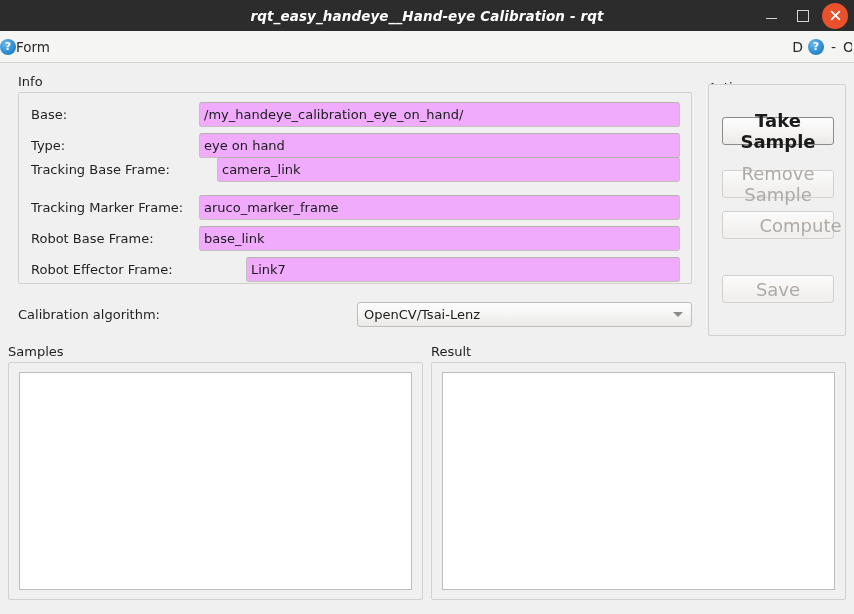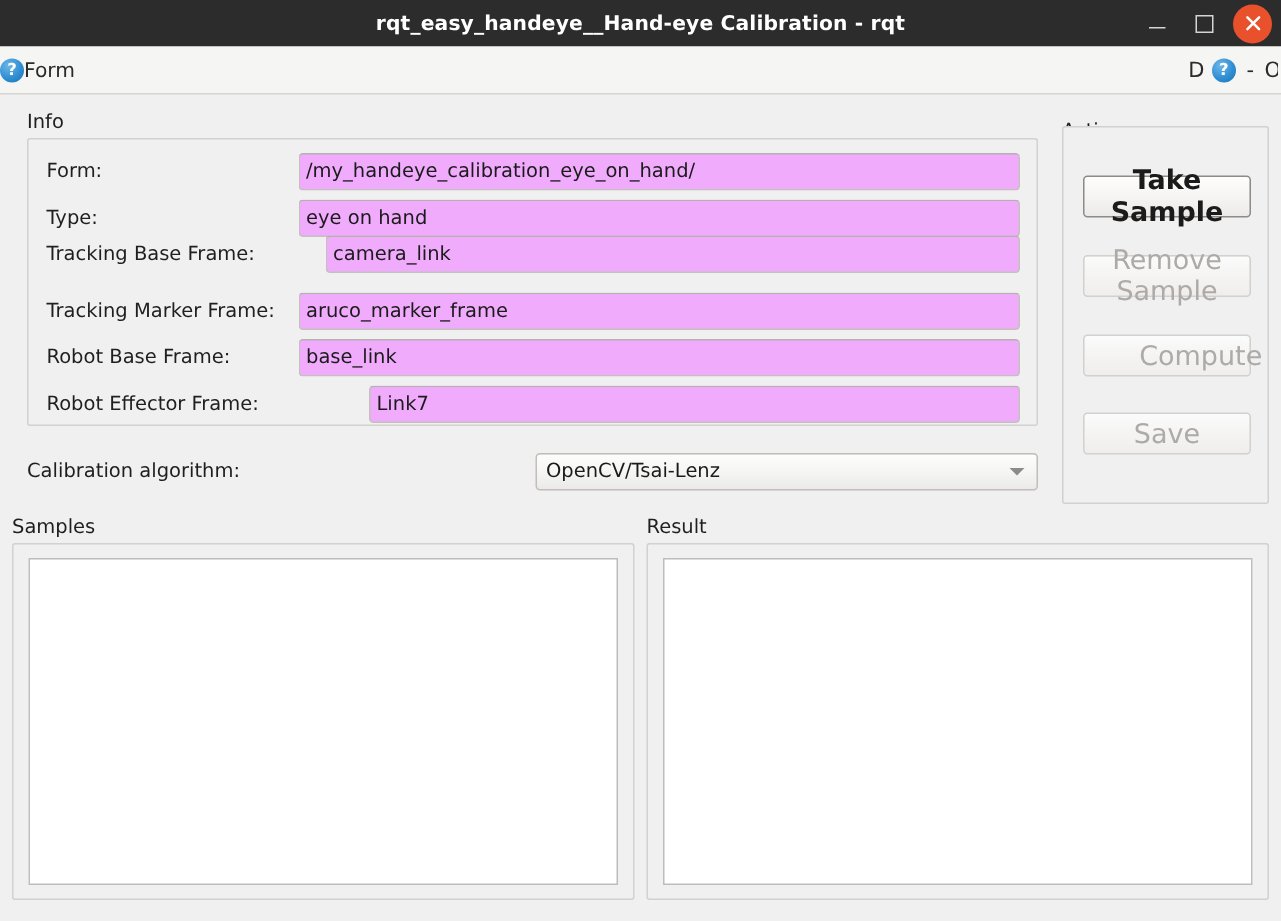--- a/index.html
+++ b/index.html
@@ -25,20 +25,21 @@
   
   .titlebar {
     position: absolute;
     left: 0; top: 0;
     width: 854px;
     height: 31px;
     background: #2c2c2c;
     display: flex;
     align-items: center;
     justify-content: center;
+    font-style: italic;
   }
   .titlebar-text {
     color: #ffffff;
     font-size: 13.5px;
     font-weight: bold;
     letter-spacing: 0.1px;
     white-space: nowrap;
   }
   .win-controls {
     position: absolute;
@@ -260,21 +261,21 @@
     border-color: #8d8a87;
     font-weight: bold;
   }
   .action-btn.disabled {
     color: #adaaa7;
     border-color: #d3d0cd;
     background: linear-gradient(to bottom, #fbfbfb 0%, #f5f4f3 50%, #efeeed 100%);
   }
   #btn-take-sample { top: 32px; }
   #btn-remove-sample { top: 85px; }
-  #btn-compute { top: 138px; padding-left: 45px; }
+  #btn-compute { top: 126px; padding-left: 45px; }
   #btn-save { top: 190px; }
 </style>
 </head>
 <body>
 
 <div id="app">
 
   <div class="titlebar">
     <span class="titlebar-text">rqt_easy_handeye__Hand-eye Calibration - rqt</span>
     <div class="win-controls">
@@ -302,21 +303,21 @@
       <span class="help-icon">?</span>
       <span class="toolbar-dash">-</span>
       <span class="toolbar-clip">O</span>
     </div>
   </div>
 
   <div class="group-title" id="info-title">Info</div>
   <div class="group-frame" id="info-frame">
 
     <div class="form-row" style="top:9px;">
-      <span class="form-label">Form:</span>
+      <span class="form-label">Base:</span>
       <input class="form-input" type="text" readonly="" value="/my_handeye_calibration_eye_on_hand/" style="">
     </div>
 
     <div class="form-row" style="top:40px;">
       <span class="form-label">Type:</span>
       <input class="form-input" type="text" readonly="" value="eye on hand" style="">
     </div>
 
     <div class="form-row" style="top:64px;gap:18px;">
       <span class="form-label">Tracking Base Frame:</span>

